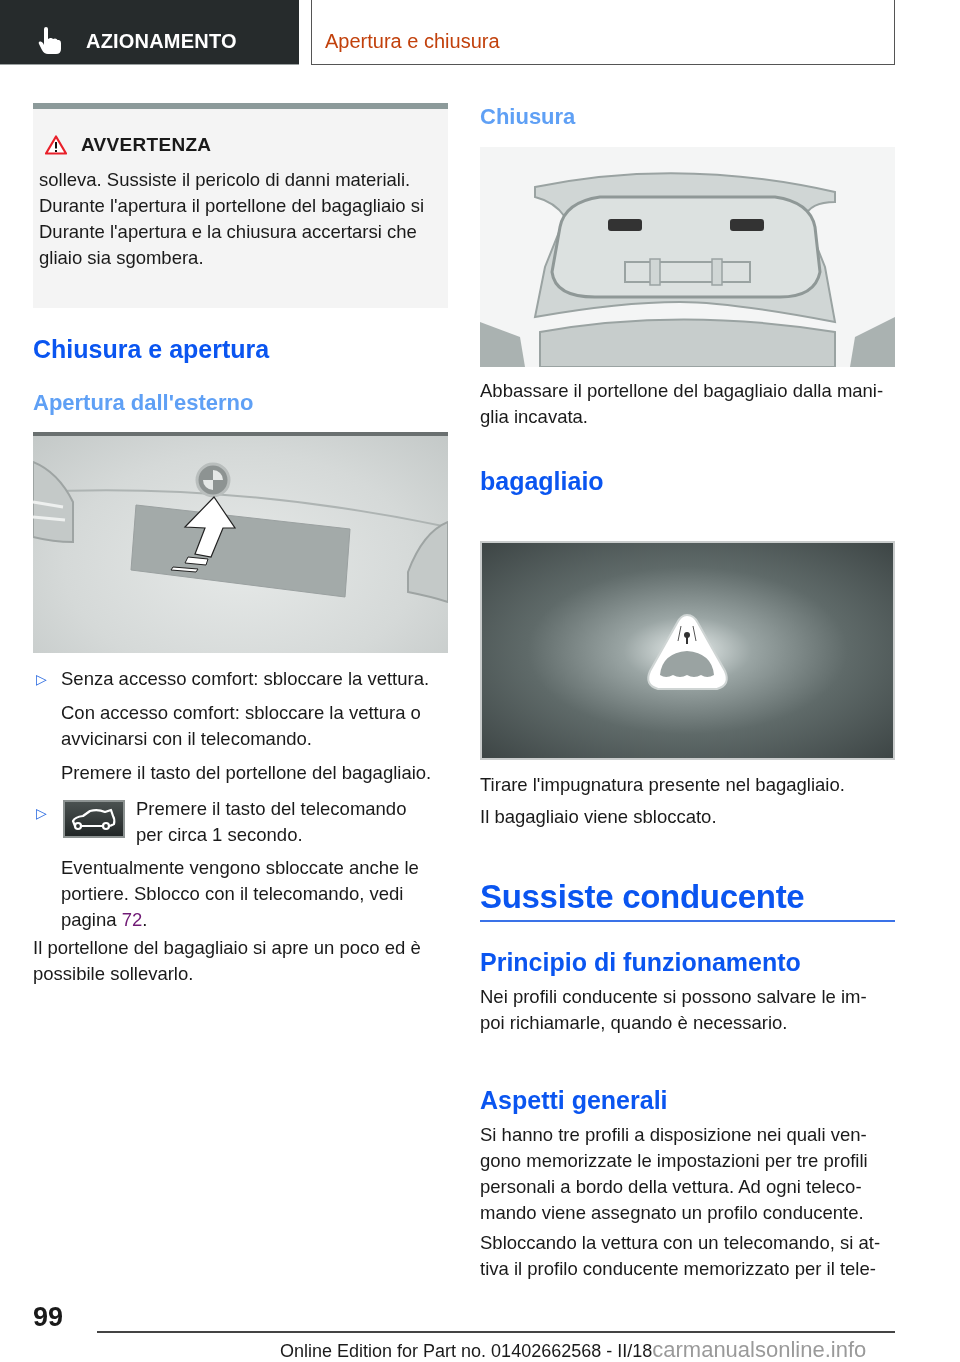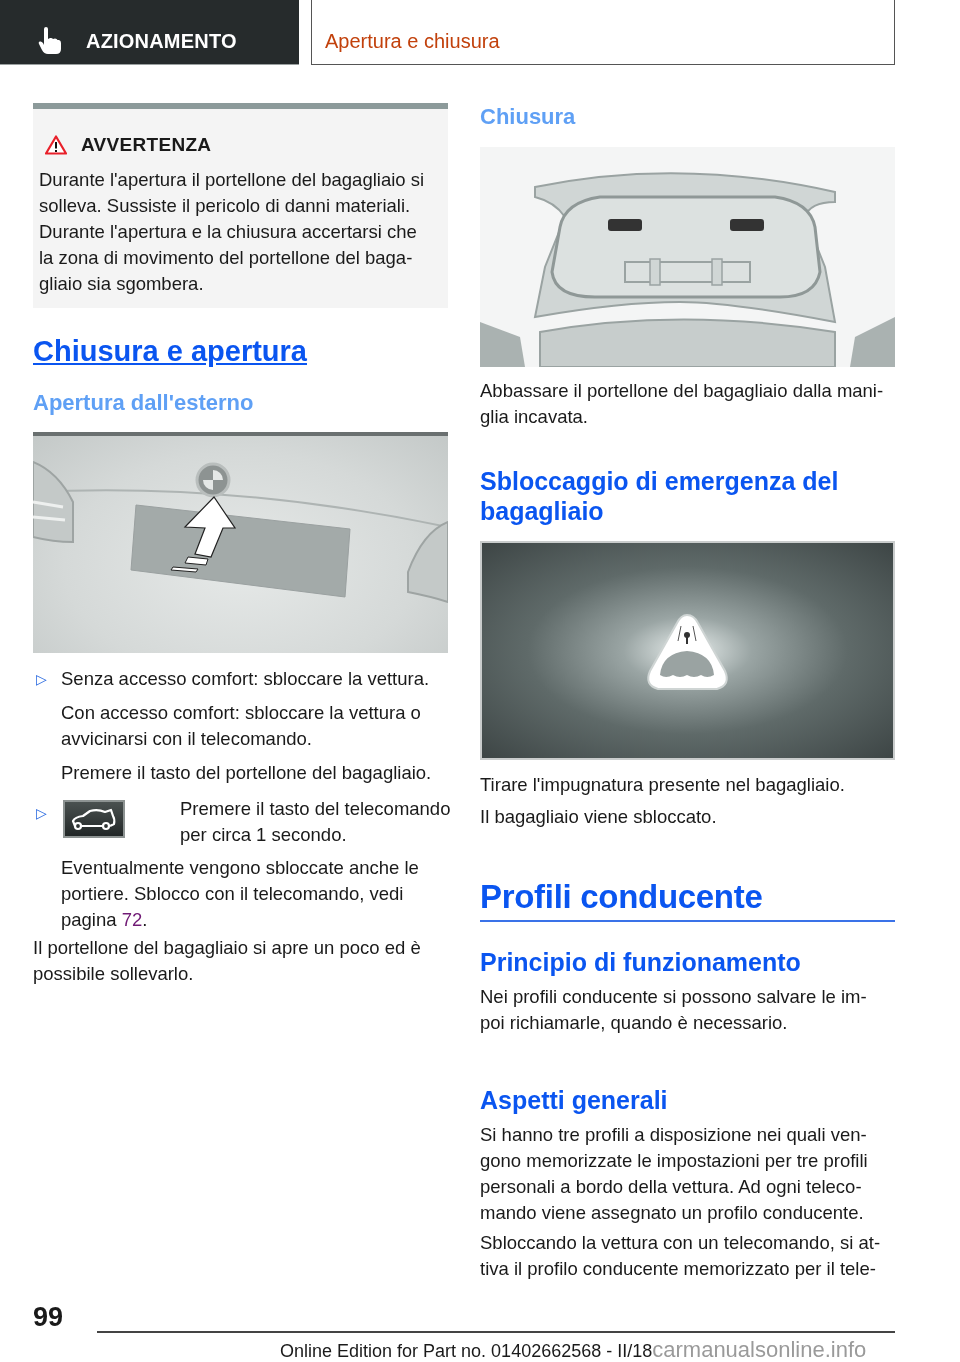--- a/index.html
+++ b/index.html
@@ -51,29 +51,28 @@
 <div class="warn">
   <div class="head">
     <svg viewBox="0 0 22 20">
       <polygon points="11,1.5 21,18.5 1,18.5" fill="#fff" stroke="#e8202a" stroke-width="2.2" stroke-linejoin="round"></polygon>
       <rect x="10" y="7" width="2" height="6.5" fill="#111"></rect>
       <rect x="10" y="15" width="2" height="2" fill="#111"></rect>
     </svg>
     <span>AVVERTENZA</span>
   </div>
   <div class="txt">
+    <div>solleva. Sussiste il pericolo di danni materiali.</div>
     <div>Durante l'apertura il portellone del bagagliaio si</div>
-    <div>solleva. Sussiste il pericolo di danni materiali.</div>
     <div>Durante l'apertura e la chiusura accertarsi che</div>
-    <div>la zona di movimento del portellone del baga-</div>
     <div>gliaio sia sgombera.</div>
   </div>
 </div>
 
-<div class="h1" style="position:absolute; left:33px; top:335px; font-size:29px;text-decoration:underline;">Chiusura e apertura</div>
+<div class="h1" style="position:absolute; left:33px; top:335px; font-size:25px;">Chiusura e apertura</div>
 <div class="h2" style="position:absolute; left:33px; top:390px; font-size:22px;">Apertura dall'esterno</div>
 
 <div class="fig" style="left:33px; top:432px; width:415px; height:221px; background: radial-gradient(ellipse at 50% 60%, #e6e9e8 0%, #d5d9d8 60%, #c3c8c7 100%);">
   <svg width="415" height="221" viewBox="0 0 415 221">
     <rect x="0" y="0" width="415" height="4" fill="#6a7070"></rect>
     <path d="M0 60 Q200 50 415 95" stroke="#aeb4b3" stroke-width="2" fill="none"></path>
     <path d="M0 30 Q25 40 40 70 L40 110 Q20 110 0 105 Z" fill="#c4c9c8" stroke="#9ea4a3" stroke-width="2"></path>
     <path d="M0 70 L30 75 M0 85 L32 88" stroke="#eef0ef" stroke-width="3"></path>
     <path d="M415 90 Q390 100 375 140 L375 160 Q400 165 415 170 Z" fill="#c4c9c8" stroke="#9ea4a3" stroke-width="2"></path>
     <circle cx="180" cy="48" r="16" fill="#8d9392" stroke="#b9bebd" stroke-width="3"></circle>
@@ -97,21 +96,21 @@
 </div>
 
 <div class="tri" style="left:36px; top:805px;">▷</div>
 <div style="position:absolute; left:63px; top:800px; width:62px; height:38px; background: linear-gradient(#4a5150, #222727); border:2px solid #8d9392;">
   <svg width="58" height="34" viewBox="0 0 58 34">
     <path d="M10 24 L8 19 Q10 15 18 14 L25 9 Q33 7 40 10 L46 8 L48 14 Q50 17 49 22 L45 24 M16 24 L38 24" stroke="#fff" stroke-width="2.2" fill="none" stroke-linejoin="round"></path>
     <circle cx="13" cy="24" r="3" stroke="#fff" stroke-width="2.2" fill="none"></circle>
     <circle cx="41" cy="24" r="3" stroke="#fff" stroke-width="2.2" fill="none"></circle>
   </svg>
 </div>
-<div class="bullet" style="left:136px; top:796px; width:310px;margin-left:44px;">
+<div class="bullet" style="left:136px; top:796px; width:310px;">
   <div>Premere il tasto del telecomando</div>
   <div>per circa 1 secondo.</div>
 </div>
 <div class="bullet" style="left:61px; top:855px; width:390px;">
   <div>Eventualmente vengono sbloccate anche le</div>
   <div>portiere. Sblocco con il telecomando, vedi</div>
   <div><span>pagina </span><a style="color:#701a75; text-decoration:none;">72</a><span>.</span></div>
 </div>
 <div class="bullet" style="left:33px; top:935px; width:420px;">
   <div>Il portellone del bagagliaio si apre un poco ed è</div>
@@ -134,38 +133,37 @@
     <path d="M415 170 L375 190 L370 220 L415 220 Z" fill="#aab2b1"></path>
   </svg>
 </div>
 
 <div class="bullet" style="left:480px; top:378px; width:420px;">
   <div>Abbassare il portellone del bagagliaio dalla mani-</div>
   <div>glia incavata.</div>
 </div>
 
 <div class="h1" style="position:absolute; left:480px; top:466px; font-size:25px; line-height:30px;">
-  <div>Sbloccaggio di emergenza del</div>
   <div>bagagliaio</div>
 </div>
 
 <div class="fig" style="left:480px; top:541px; width:415px; height:219px; border:2px solid #c9cccc; background: radial-gradient(ellipse at 50% 50%, #e8eeed 0%, #9aa5a4 22%, #5f6a69 55%, #3d4545 100%);">
   <svg width="411" height="215" viewBox="0 0 411 215">
     <path d="M205 72 Q212 72 216 80 L243 128 Q249 142 235 146 L176 146 Q162 142 168 128 L195 80 Q199 72 205 72 Z" fill="#ffffff" stroke="#cfd5d4" stroke-width="2"></path>
     <path d="M178 132 Q180 110 205 108 Q230 110 232 132 Q225 136 219 132 Q212 136 205 132 Q198 136 191 132 Q184 136 178 132 Z" fill="#9aa3a2"></path>
     <circle cx="205" cy="92" r="3" fill="#333"></circle>
     <rect x="204" y="93" width="2" height="8" fill="#333"></rect>
     <path d="M199 83 L196 98 M211 83 L214 98" stroke="#555" stroke-width="1"></path>
   </svg>
 </div>
 
 <p class="body" style="position:absolute; left:480px; top:772px;">Tirare l'impugnatura presente nel bagagliaio.</p>
 <p class="body" style="position:absolute; left:480px; top:804px;">Il bagagliaio viene sbloccato.</p>
 
-<div class="h1" style="position:absolute; left:480px; top:878px; font-size:33px; letter-spacing:-0.3px;">Profili conducente</div>
+<div class="h1" style="position:absolute; left:480px; top:878px; font-size:33px; letter-spacing:-0.3px;">Sussiste conducente</div>
 <div style="position:absolute; left:480px; top:920px; width:415px; height:2px; background:#3a72e8;"></div>
 
 <div class="h1" style="position:absolute; left:480px; top:948px; font-size:25px;">Principio di funzionamento</div>
 <div class="bullet" style="left:480px; top:984px; width:420px;">
   <div>Nei profili conducente si possono salvare le im-</div>
   <div>poi richiamarle, quando è necessario.</div>
 </div>
 
 <div class="h1" style="position:absolute; left:480px; top:1086px; font-size:25px;">Aspetti generali</div>
 <div class="bullet" style="left:480px; top:1122px; width:420px;">

